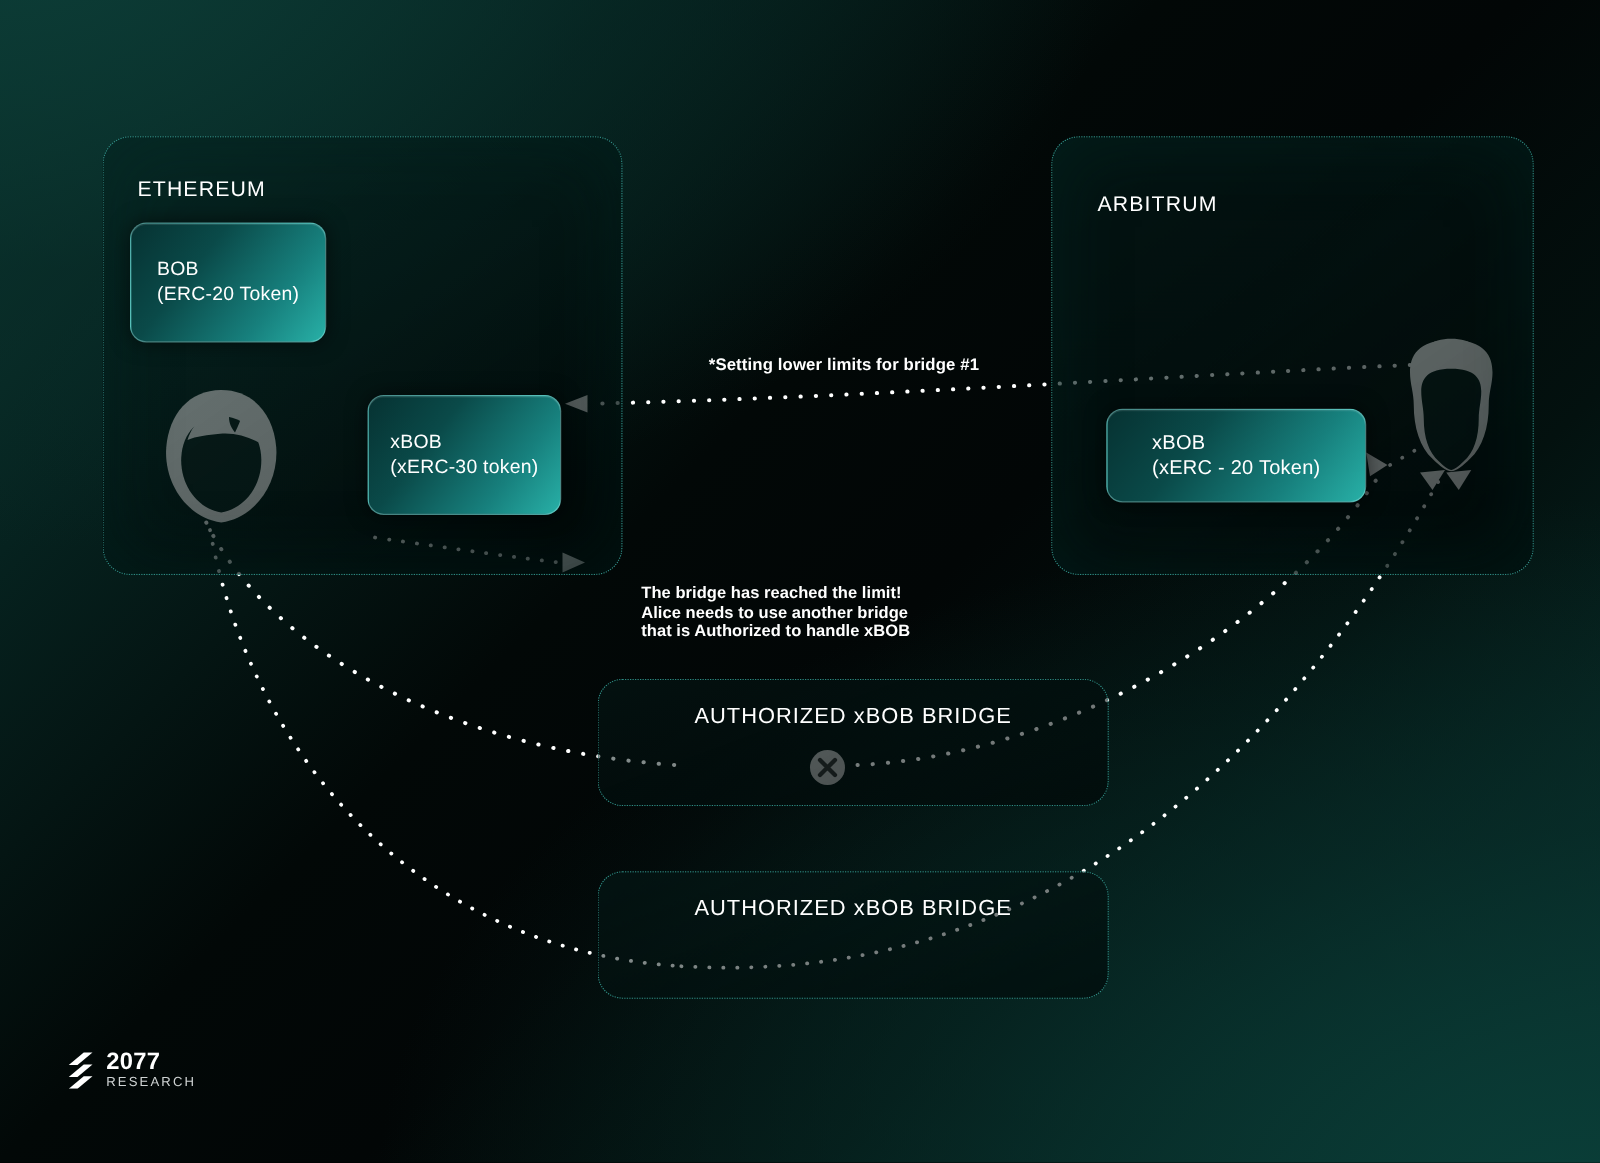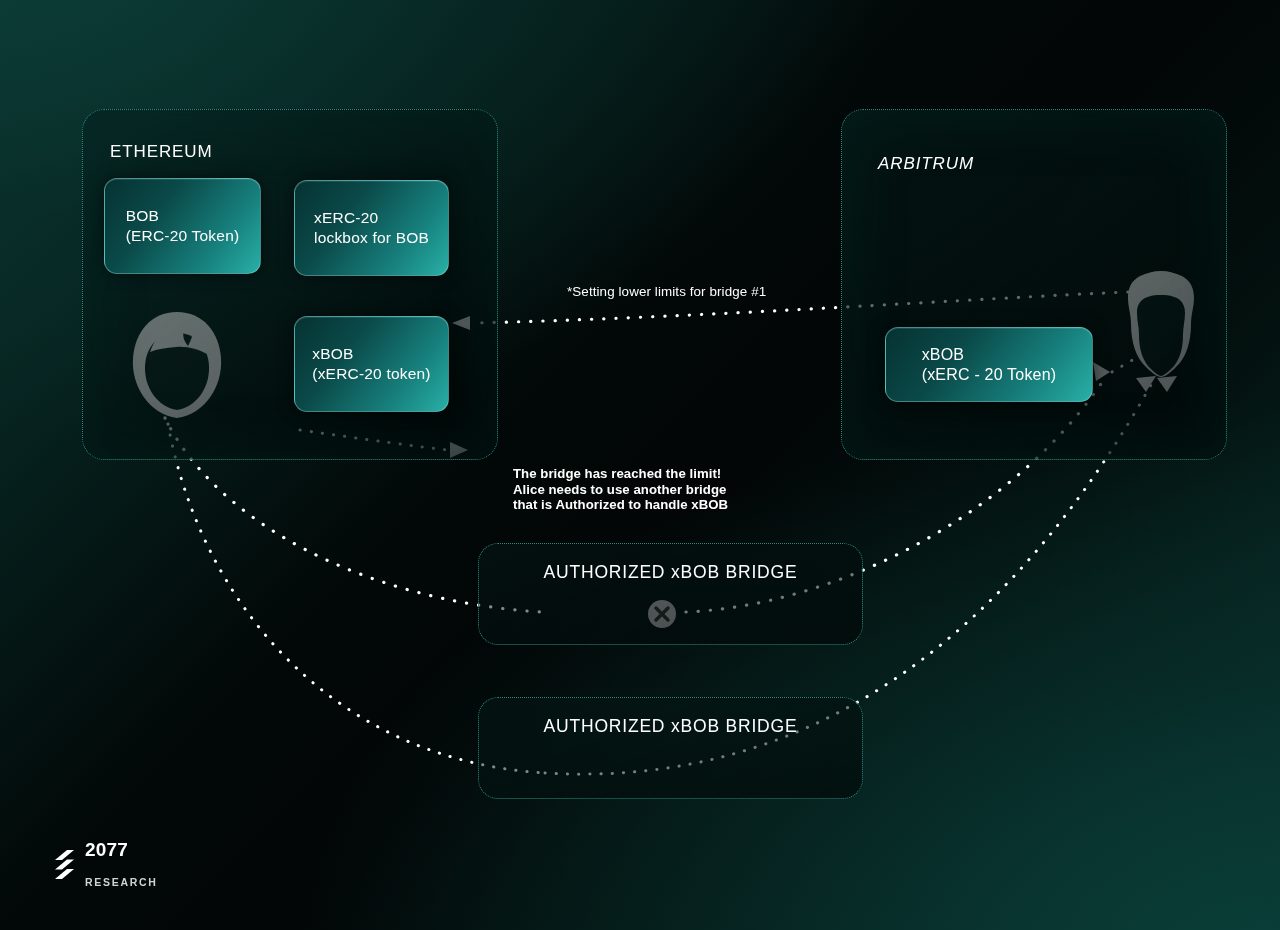--- a/index.html
+++ b/index.html
@@ -19,21 +19,21 @@
     background:linear-gradient(145deg, rgba(6,34,31,.55), rgba(1,6,6,.72));
     box-shadow:inset 0 0 60px rgba(0,40,36,.45);
   }
   #panel-eth{left:82px;top:109px;width:414px;height:349px;}
   #panel-arb{left:841px;top:109px;width:384px;height:349px;}
 
   .panel-title{
     position:absolute;color:#fff;font-size:17px;letter-spacing:.9px;font-weight:400;
   }
   #panel-eth .panel-title{left:27px;top:32px;}
-  #panel-arb .panel-title{left:36px;top:44px;font-style:italic;}
+  #panel-arb .panel-title{left:36px;top:44px;}
 
   .speech{
     position:absolute;left:36px;top:86px;width:310px;color:#fff;
     font-size:14.6px;line-height:19px;font-weight:700;letter-spacing:.15px;
   }
 
   
   .token{
     position:absolute;border-radius:13px;color:#fff;text-align:left;
     display:flex;align-items:center;justify-content:center;
@@ -44,40 +44,40 @@
   }
   #tok-bob     {left:104px;top:178px;width:155px;height:94px;}
   #tok-lockbox {left:294px;top:180px;width:153px;height:94px;}
   #tok-xbob-eth{left:294px;top:316px;width:153px;height:94px;}
   #tok-xbob-arb{left:885px;top:327px;width:206px;height:73px;font-size:16px;}
 
   
   .bridge{
     position:absolute;border:1px dotted #2e8a82;border-radius:20px;
     background:linear-gradient(160deg, rgba(5,30,28,.45), rgba(0,4,4,.6));
-    color:#fff;font-size:17.5px;letter-spacing:.8px;text-align:center;
+    color:#fff;font-size:17.5px;letter-spacing:.8px;text-align:center;padding-left:24px;
   }
   #bridge-1{left:478px;top:543px;width:383px;height:100px;}
   #bridge-2{left:478px;top:697px;width:383px;height:100px;}
   .bridge span{position:absolute;left:0;right:0;top:18px;}
 
   
   .note{position:absolute;color:#fff;}
-  #note-limits{left:567px;top:284px;font-size:13.4px;font-weight:400;letter-spacing:.1px;white-space:nowrap;}
+  #note-limits{left:567px;top:284px;font-size:13.4px;font-weight:700;letter-spacing:.1px;white-space:nowrap;}
   #note-reached{left:513px;top:466px;font-size:13.2px;line-height:15.6px;font-weight:700;letter-spacing:.05px;}
 
   
   #wires{position:absolute;left:0;top:0;width:1280px;height:930px;pointer-events:none;}
 
   
   #logo{position:absolute;left:54px;top:840px;display:flex;align-items:center;gap:9px;}
   #logo .mark{width:22px;height:30px;}
   #logo .words{line-height:1;}
   #logo .w1{color:#fff;font-size:19px;font-weight:700;letter-spacing:.2px;}
-  #logo .w2{color:#cfd3d3;font-size:10.5px;font-weight:700;letter-spacing:1.7px;margin-top:18px;}
+  #logo .w2{color:#cfd3d3;font-size:10.5px;font-weight:400;letter-spacing:1.7px;margin-top:2px;}
 </style>
 </head>
 <body>
 
 <div id="stage">
 
   <svg id="wires" viewBox="0 0 1280 930">
     <defs>
       <style>
         .dot{fill:none;stroke:#ffffff;stroke-width:3.2;stroke-linecap:round;stroke-dasharray:0.2 12;}
@@ -126,31 +126,25 @@
     <div class="panel-title">ETHEREUM</div>
   </div>
 
   <div class="token" id="tok-bob">
     <div>
       <div>BOB</div>
       <div>(ERC-20 Token)</div>
     </div>
   </div>
 
-  <div class="token" id="tok-lockbox">
-    <div>
-      <div>xERC-20</div>
-      <div>lockbox for BOB</div>
-    </div>
-  </div>
 
   <div class="token" id="tok-xbob-eth">
     <div>
       <div>xBOB</div>
-      <div>(xERC-20 token)</div>
+      <div>(xERC-30 token)</div>
     </div>
   </div>
 
   <div class="panel" id="panel-arb">
     <div class="panel-title">ARBITRUM</div>
   </div>
 
   <div class="token" id="tok-xbob-arb">
     <div>
       <div>xBOB</div>

